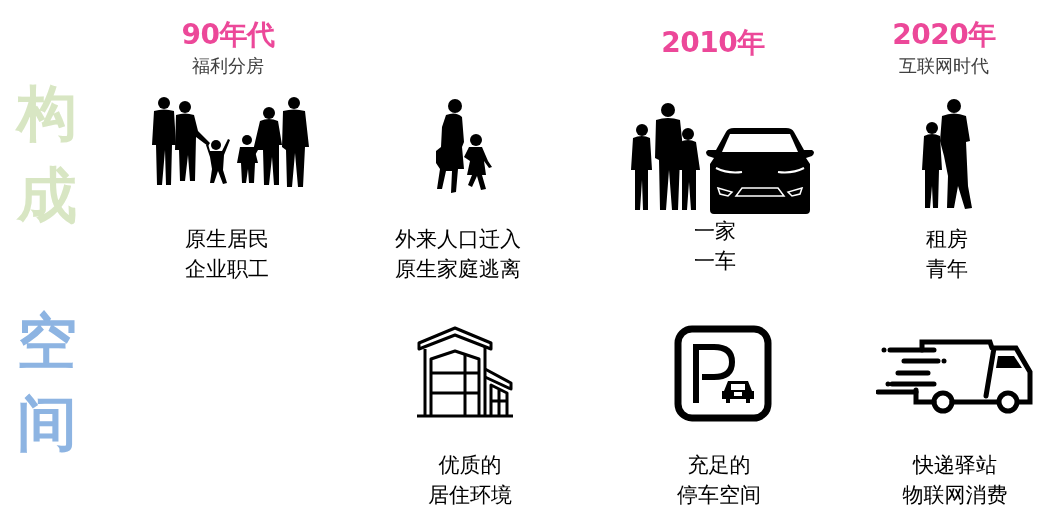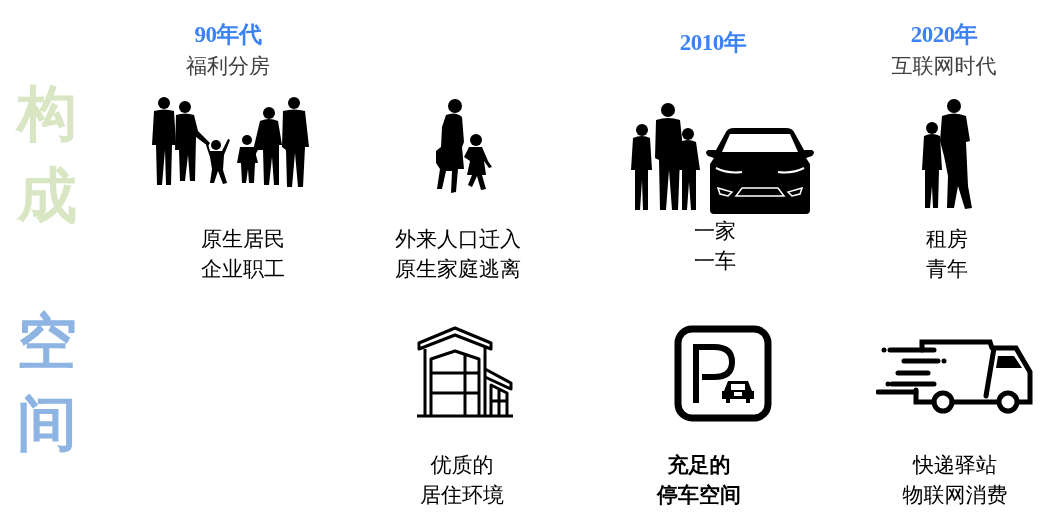--- a/index.html
+++ b/index.html
@@ -3,22 +3,22 @@
 <meta charset="utf-8">
 <style>
   html, body { margin:0; padding:0; background:#ffffff; }
   body { width:1046px; height:529px; position:relative; overflow:hidden;
          font-family:"DejaVu Sans","Liberation Sans",sans-serif; color:#000; }
   .side { position:absolute; left:14px; width:66px; text-align:center;
           font-size:60px; font-weight:bold; line-height:82px; }
   .side.top { top:72px; color:#d8e6c3; }
   .side.bottom { top:300px; color:#8db4e2; }
   .col { position:absolute; width:220px; text-align:center; }
-  .era { font-size:23px; font-weight:bold; color:#3b82f6; line-height:34px; letter-spacing:-0.5px;font-family:Liberation Serif, serif; }
-  .sub { font-size:21px; color:#404040; line-height:28px; margin-top:0px; }
+  .era { font-size:28px; font-weight:bold; color:#ec4899; line-height:34px; letter-spacing:-0.5px; }
+  .sub { font-size:18px; color:#404040; line-height:28px; margin-top:0px; }
   .icon { position:absolute; }
   .desc { position:absolute; width:220px; text-align:center; font-size:21px; line-height:30px; color:#000; }
 </style>
 </head>
 <body>
 
 <div class="side top">
   <div id="sl-t0">构</div>
   <div id="sl-t1">成</div>
 </div>
@@ -94,21 +94,21 @@
 
 <svg class="icon" style="left:920px; top:96px;" width="60" height="116" viewBox="0 0 60 116">
   <g fill="#000">
     <circle cx="12" cy="32" r="6"></circle>
     <path d="M4 40 Q12 36 20 40 L22 74 L19 74 L18 112 L13 112 L12 90 L10 112 L5 112 L5 74 L2 74 Z"></path>
     <circle cx="34" cy="10" r="7"></circle>
     <path d="M22 20 Q34 15 46 20 L50 45 L46 46 L48 90 L52 112 L45 113 L38 90 L34 112 L27 112 L28 80 L24 60 L20 45 Z"></path>
   </g>
 </svg>
 
-<div class="desc" style="left:133px; top:224px;">
+<div class="desc" style="left:117px; top:224px;">
   <div>原生居民</div>
   <div>企业职工</div>
 </div>
 <div class="desc" style="left:348px; top:224px;">
   <div>外来人口迁入</div>
   <div>原生家庭逃离</div>
 </div>
 <div class="desc" style="left:605px; top:216px;">
   <div>一家</div>
   <div>一车</div>
@@ -146,24 +146,24 @@
     <path d="M40 56 L40 68 L58 68 M76 68 L122 68 M142 68 L154 68 L154 38 L140 14 L118 14 L110 62 M46 16 L46 8 L114 8 L116 14"></path>
     <circle cx="67" cy="68" r="9"></circle>
     <circle cx="132" cy="68" r="9"></circle>
   </g>
   <path d="M122 22 L138 22 L146 34 L120 34 Z" fill="#000"></path>
   <circle cx="8" cy="16" r="2.5" fill="#000"></circle>
   <circle cx="68" cy="27" r="2.5" fill="#000"></circle>
   <circle cx="12" cy="50" r="2.5" fill="#000"></circle>
 </svg>
 
-<div class="desc" style="left:352px; top:450px;">
+<div class="desc" style="left:360px; top:450px;">
   <div>优质的</div>
   <div>居住环境</div>
 </div>
-<div class="desc" style="left:589px; top:450px;font-weight:bold;">
+<div class="desc" style="left:609px; top:450px;">
   <div>充足的</div>
   <div>停车空间</div>
 </div>
 <div class="desc" style="left:845px; top:450px;">
   <div>快递驿站</div>
   <div>物联网消费</div>
 </div>
 
 </body></html>

